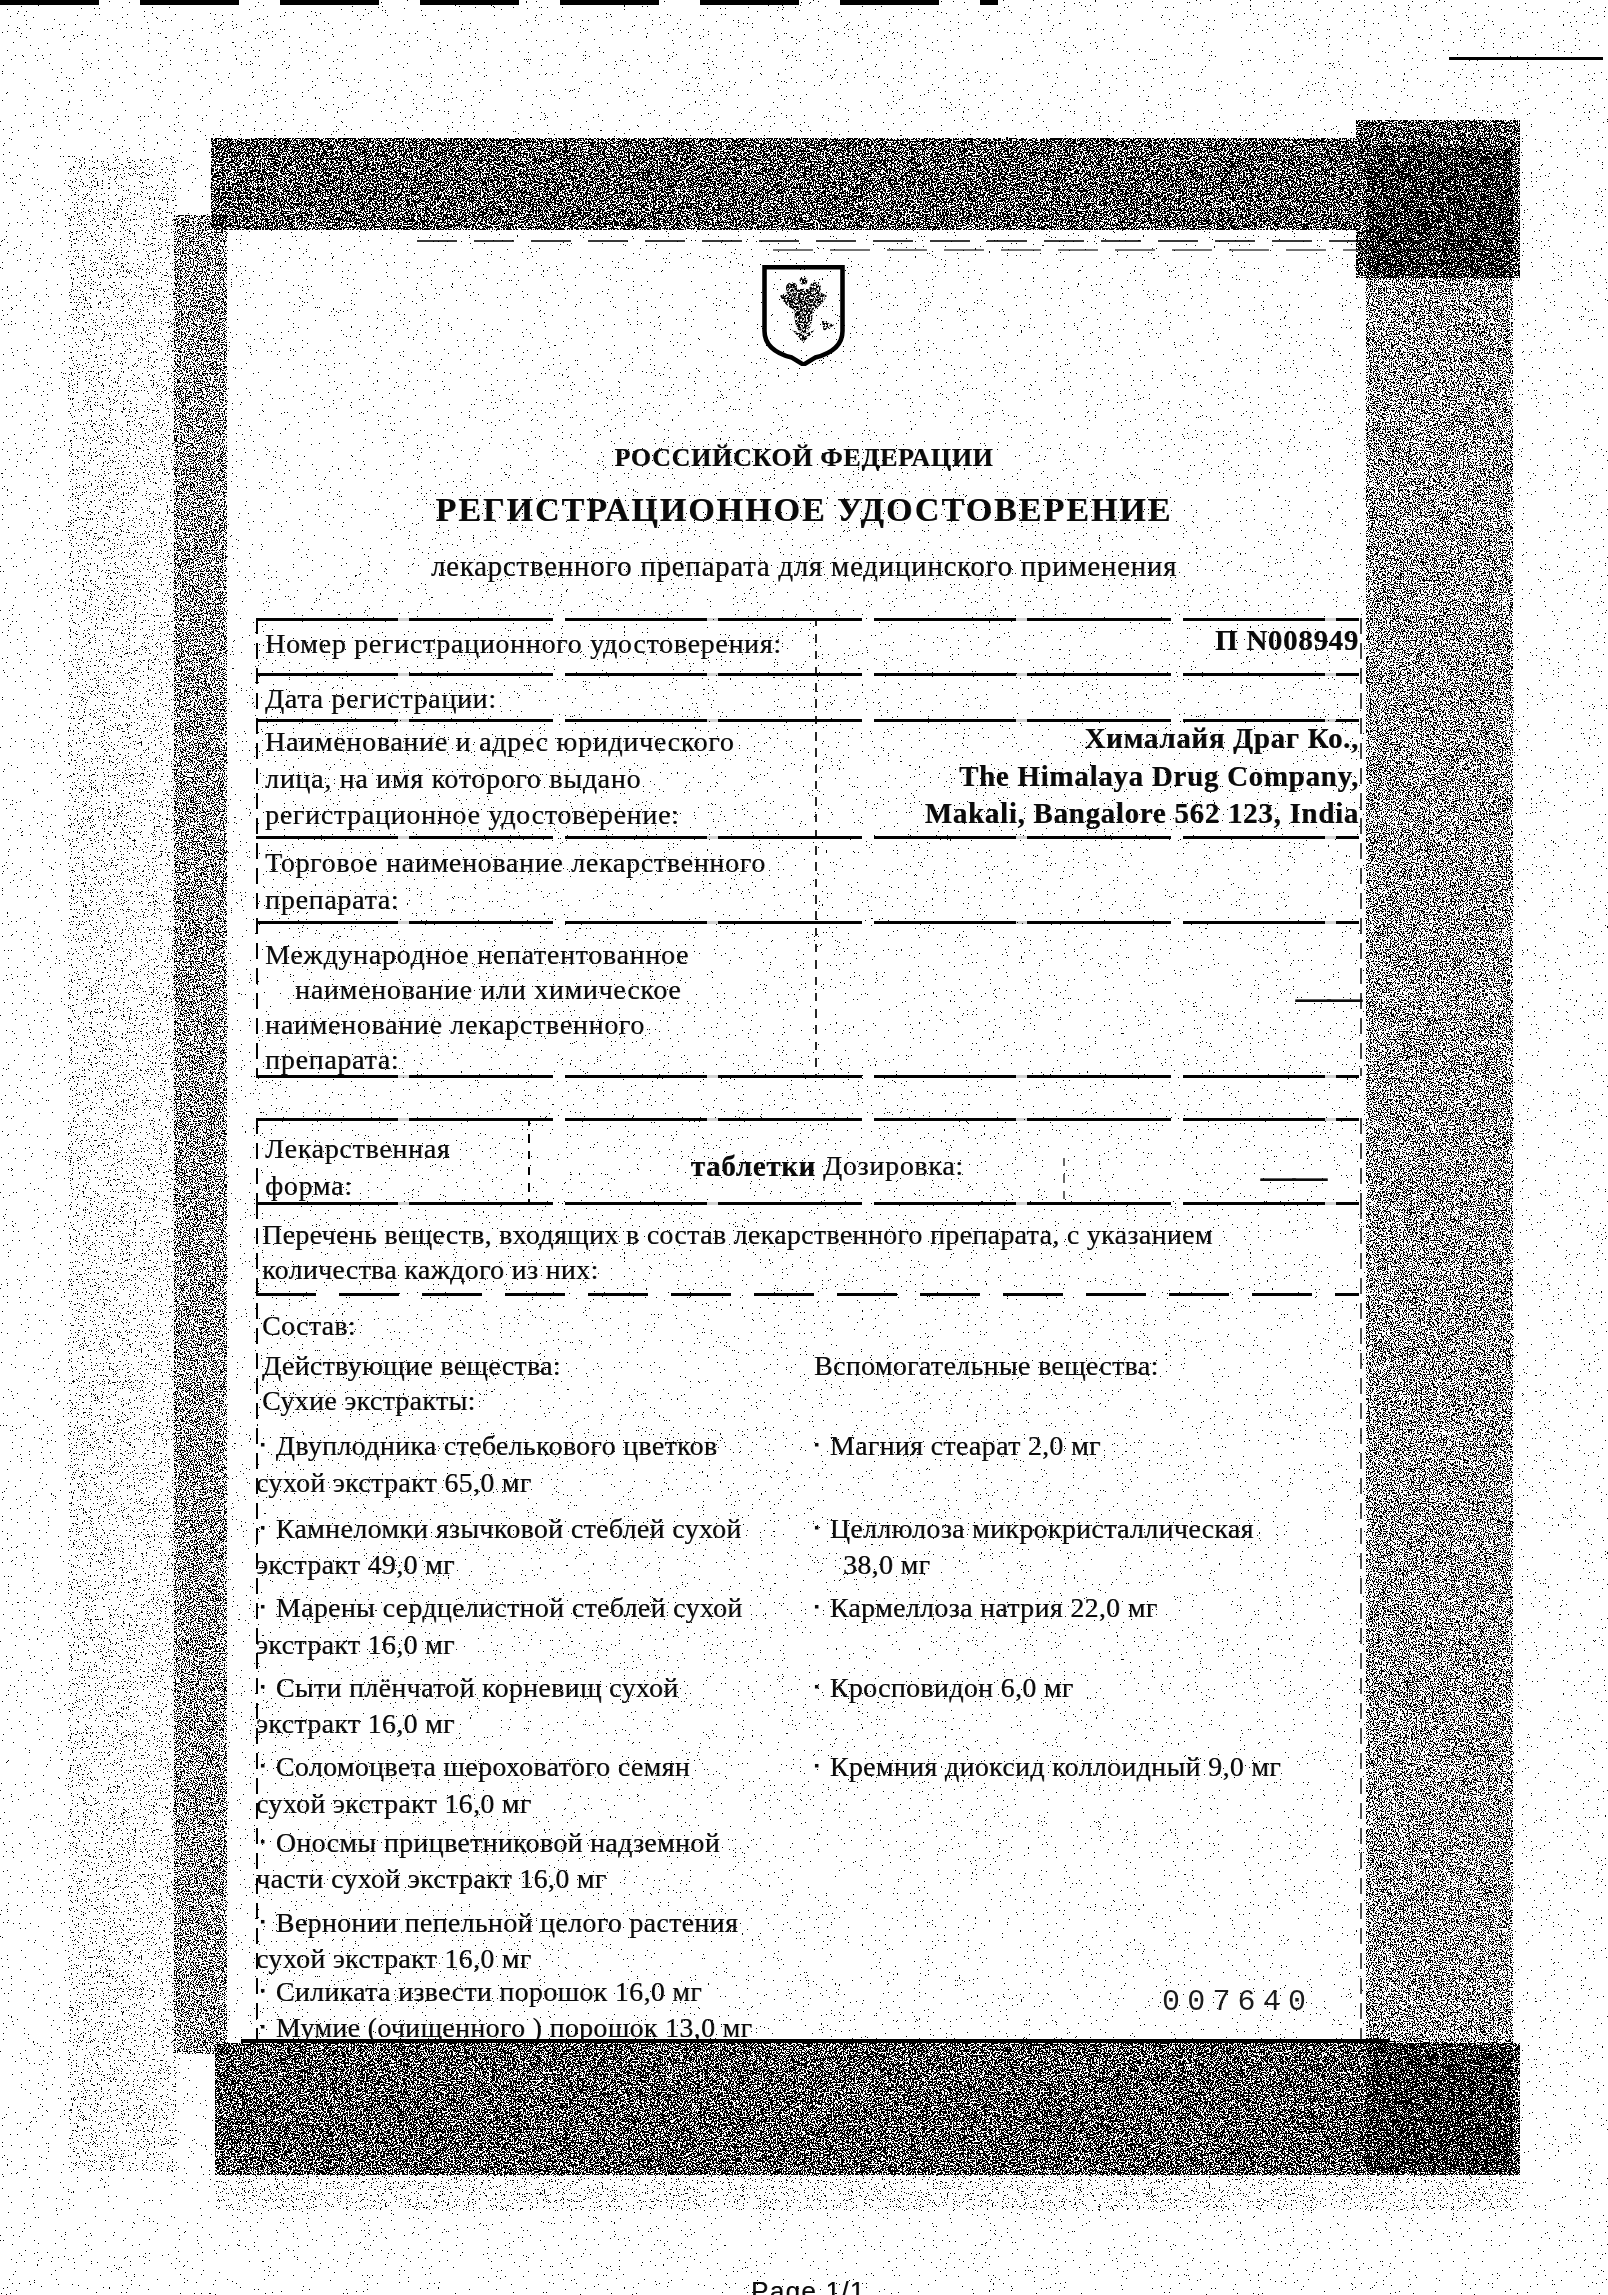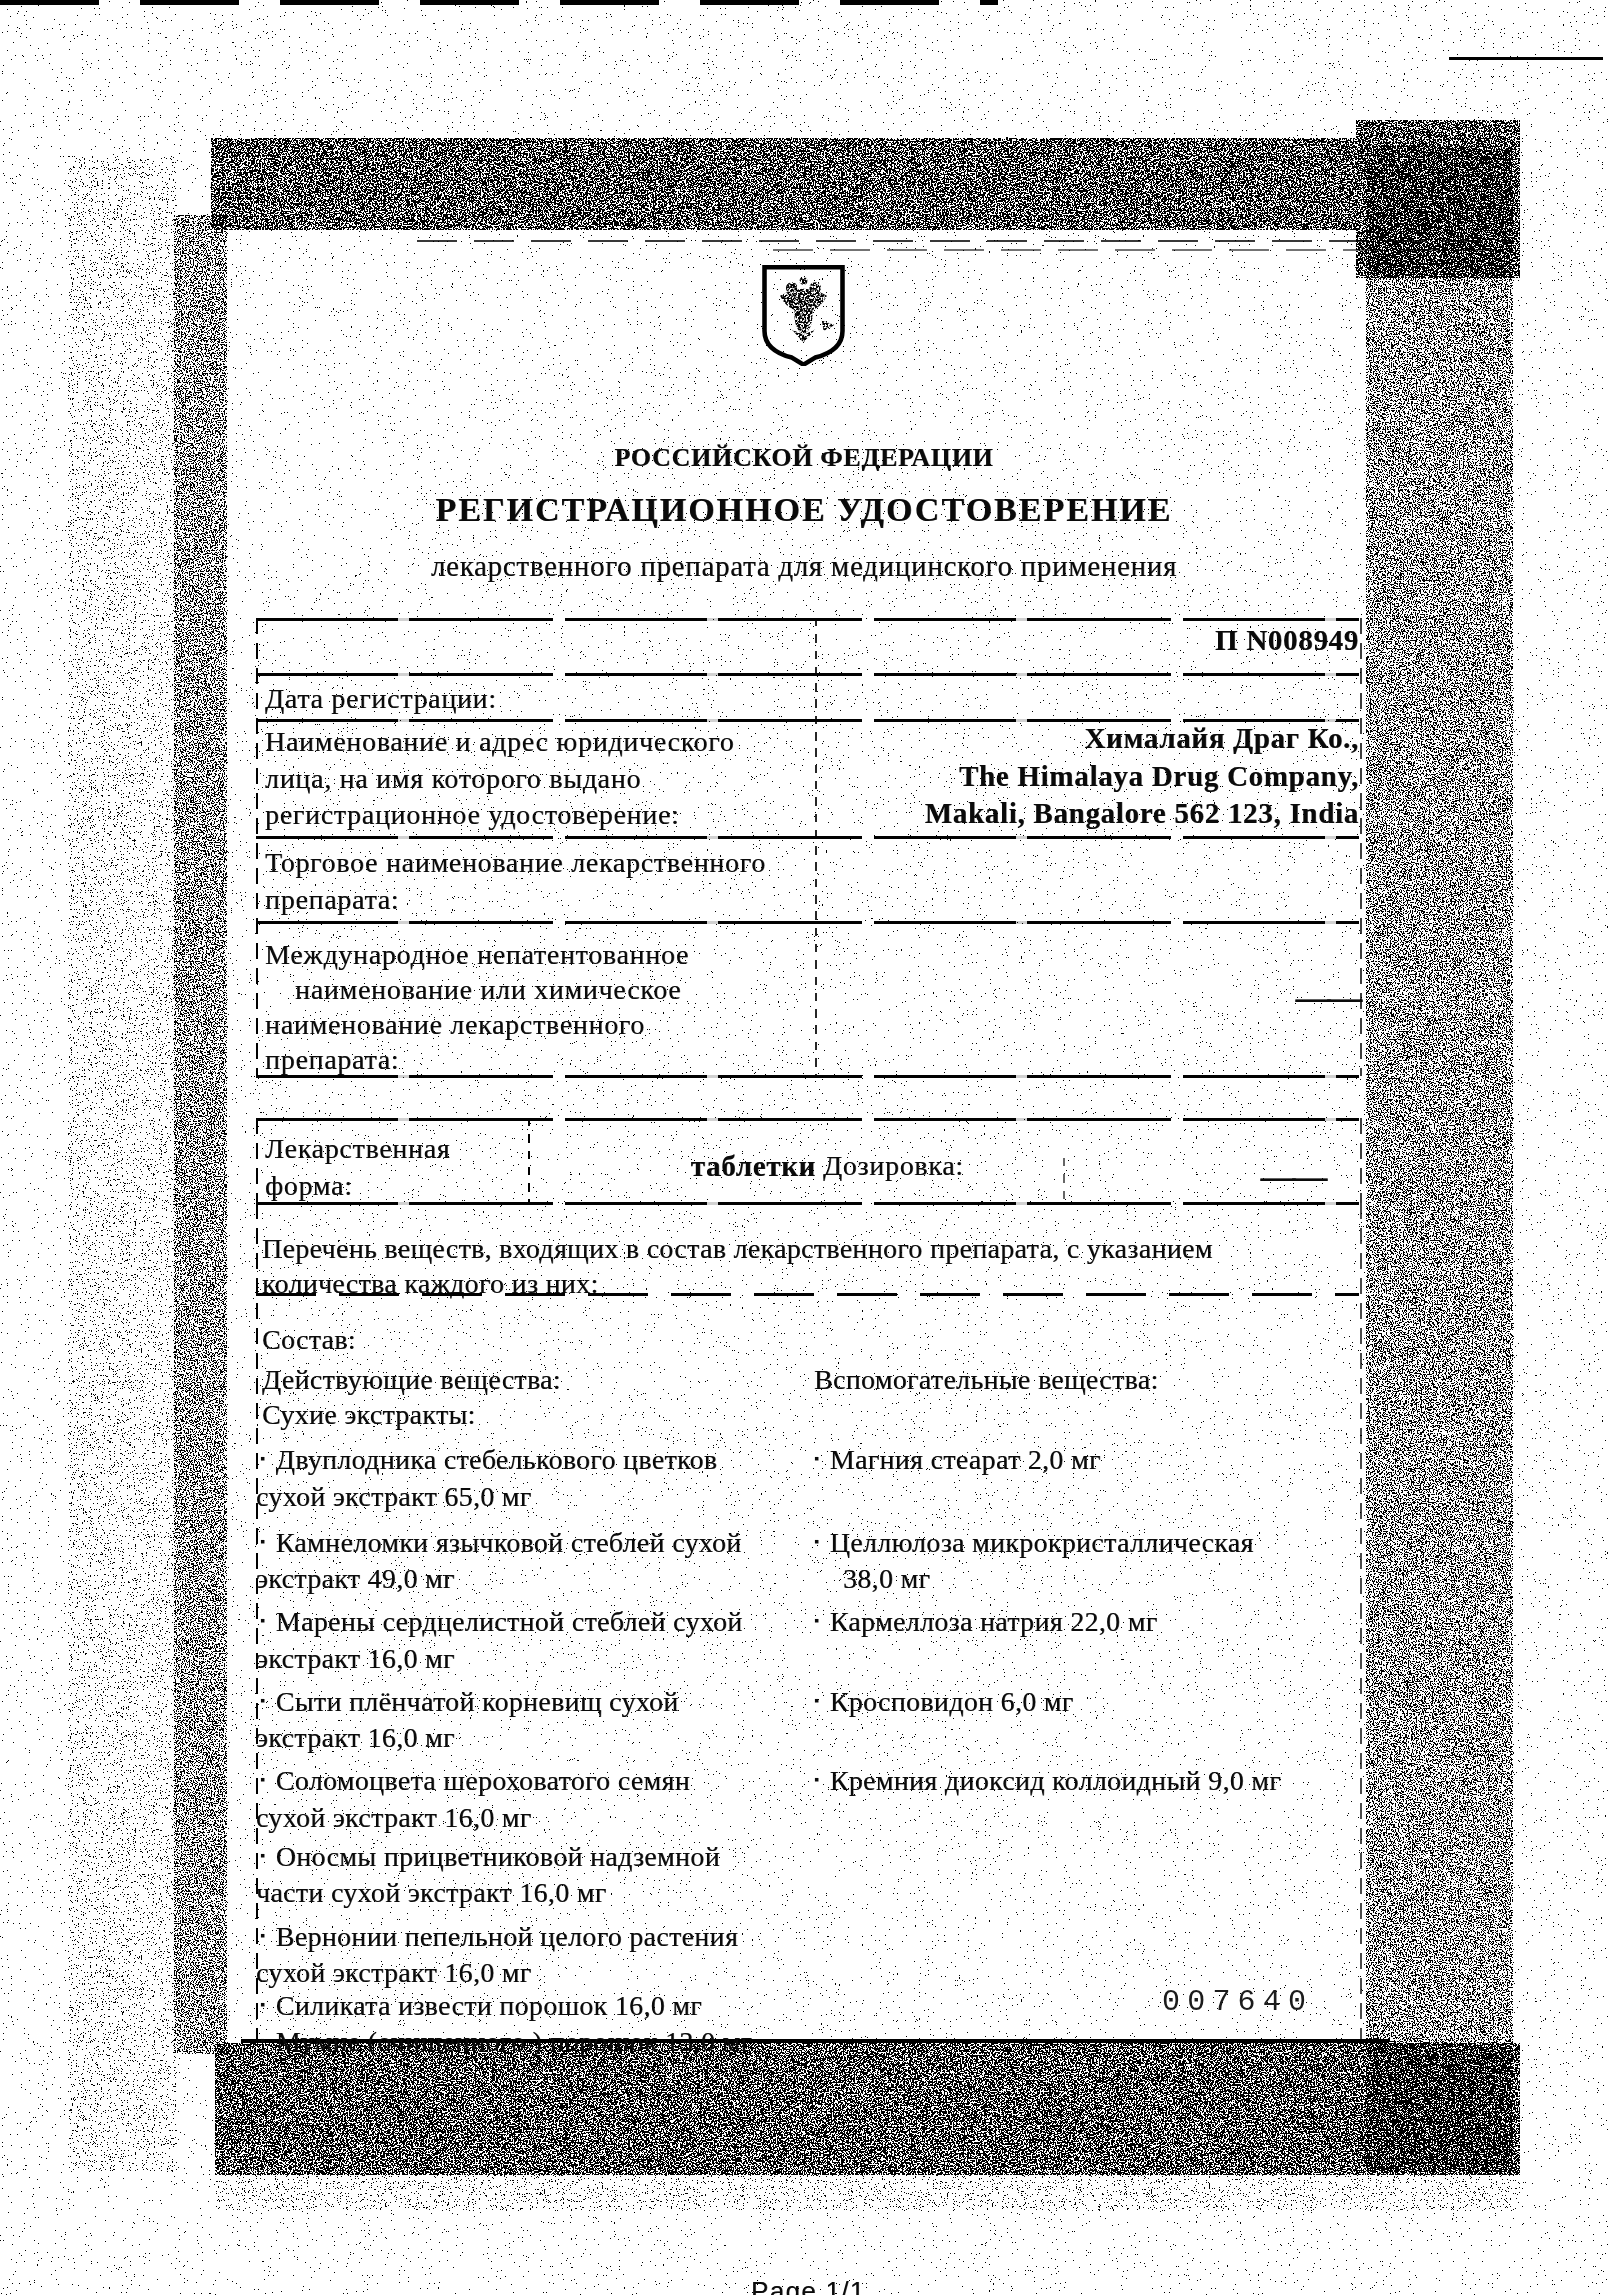--- a/index.html
+++ b/index.html
@@ -5,21 +5,21 @@
   html,body{margin:0;padding:0;background:#fff;}
   #page{position:relative;width:1608px;height:2295px;background:#fff;overflow:hidden;
         font-family:"Liberation Serif","DejaVu Serif",serif;color:#0a0a0a;}
   .t{position:absolute;white-space:nowrap;text-shadow:0.5px 0.3px 0 rgba(0,0,0,0.55);line-height:1.18;}
   .ctr{text-align:right;}
   .hdr1{font-size:26px;font-weight:bold;letter-spacing:0.7px;left:0;width:1608px;text-align:center;}
   .title{font-size:34px;font-weight:bold;letter-spacing:2px;left:0;width:1608px;text-align:center;}
   .sub{font-size:29px;letter-spacing:0.7px;left:0;width:1608px;text-align:center;}
   .lbl{font-size:28px;letter-spacing:0.7px;}
   .val{font-size:29px;font-weight:bold;letter-spacing:0.7px;}
-  .comp{font-size:28px;letter-spacing:0.3px;margin-top:14px;}
+  .comp{font-size:28px;letter-spacing:0.3px;}
   .dash{font-size:35px;font-weight:bold;letter-spacing:-3.3px;}
   .mk{display:inline-block;font-size:14.3px;vertical-align:5.9px;margin-right:10.4px;text-shadow:none;}
   .serial{font-family:"Liberation Mono","DejaVu Sans Mono",monospace;font-size:30px;
           letter-spacing:7.2px;color:#1b1b1b;text-shadow:none;}
   .footer{font-family:"Liberation Sans","DejaVu Sans",sans-serif;font-size:26px;letter-spacing:1.3px;}
   
   .hl{position:absolute;height:2.6px;
       background:repeating-linear-gradient(90deg,#000 0 142px,rgba(0,0,0,.18) 142px 153px,#000 153px 297px,rgba(0,0,0,0) 297px 309px);}
   .hl-dash{position:absolute;height:3.3px;
       background:repeating-linear-gradient(90deg,#000 0 60px,rgba(0,0,0,0) 60px 83px);}
@@ -111,20 +111,21 @@
   <div class="hl" style="left:256px;top:618px;width:1103px;"></div>
   <div class="hl" style="left:256px;top:673px;width:1103px;"></div>
   <div class="hl" style="left:256px;top:719px;width:1103px;"></div>
   <div class="hl" style="left:256px;top:836px;width:1103px;"></div>
   <div class="hl" style="left:256px;top:921px;width:1103px;"></div>
   <div class="hl" style="left:256px;top:1075px;width:1103px;"></div>
   <div class="vl vdash" style="left:256px;top:618px;height:458px;"></div>
   <div class="vl vdash" style="left:1360px;top:618px;height:458px;opacity:.75;"></div>
   <div class="vl vdot" style="left:815px;top:618px;height:458px;opacity:.85;"></div>
 
+  <div class="t lbl" style="left:265px;top:627px;">Номер регистрационного удостоверения:</div>
   <div class="t val ctr" style="left:816px;top:623px;width:543px;">П N008949</div>
 
   <div class="t lbl" style="left:265px;top:682px;">Дата регистрации:</div>
 
   <div class="t lbl" style="left:265px;top:725px;">Наименование и адрес юридического</div>
   <div class="t lbl" style="left:265px;top:762px;">лица, на имя которого выдано</div>
   <div class="t lbl" style="left:265px;top:798px;">регистрационное удостоверение:</div>
   <div class="t val ctr" style="left:816px;top:721px;width:543px;">Хималайя Драг Ко.,</div>
   <div class="t val ctr" style="left:816px;top:759px;width:543px;">The Himalaya Drug Company,</div>
   <div class="t val ctr" style="left:816px;top:796px;width:543px;">Makali, Bangalore 562 123, India</div>

